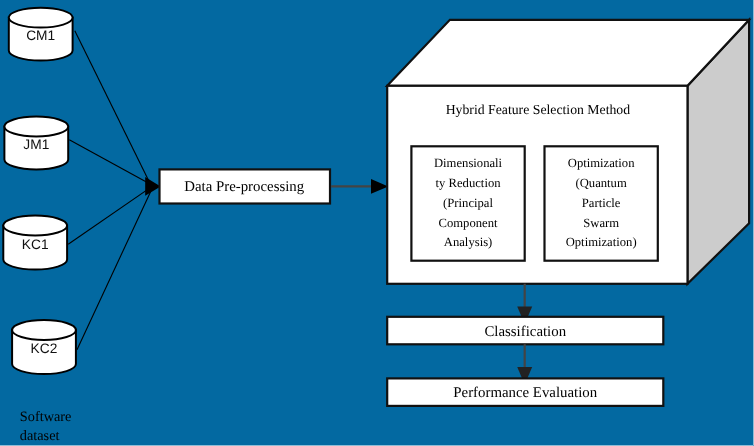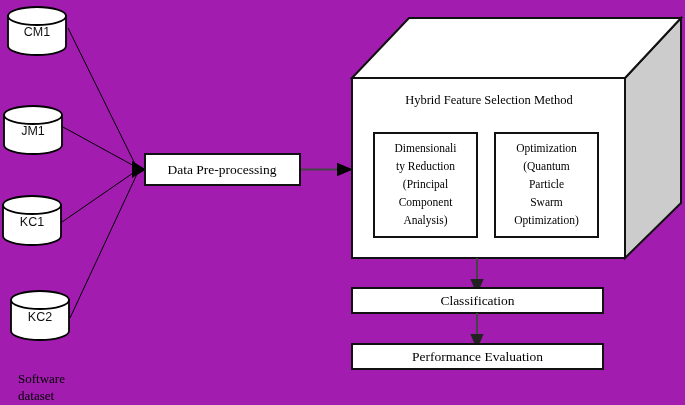--- a/index.html
+++ b/index.html
@@ -4,21 +4,21 @@
 <style>
   html, body {
     margin: 0;
     padding: 0;
     background: #ffffff;
   }
   #diagram-root {
     position: relative;
     width: 685px;
     height: 405px;
-    background: #a21caf;
+    background: #0369a1;
     overflow: hidden;
     font-family: "Liberation Serif", serif;
   }
   svg.canvas {
     position: absolute;
     top: 0; left: 0;
     width: 685px;
     height: 405px;
   }
   .db-label {

